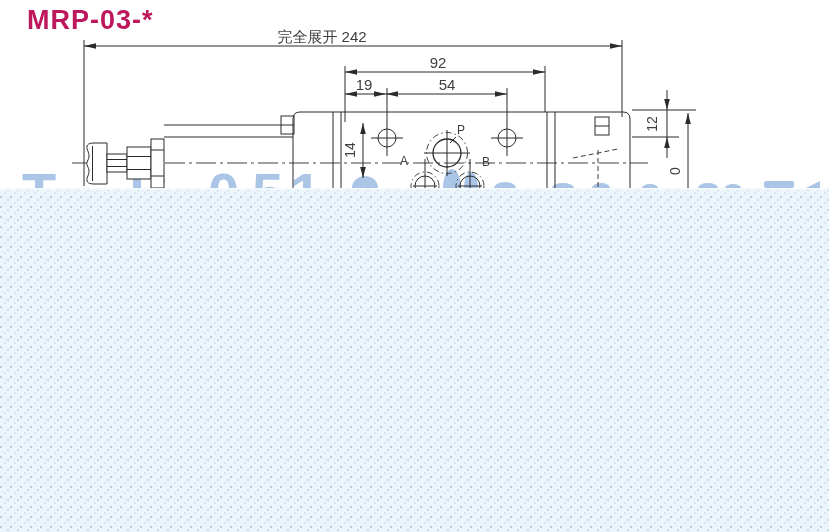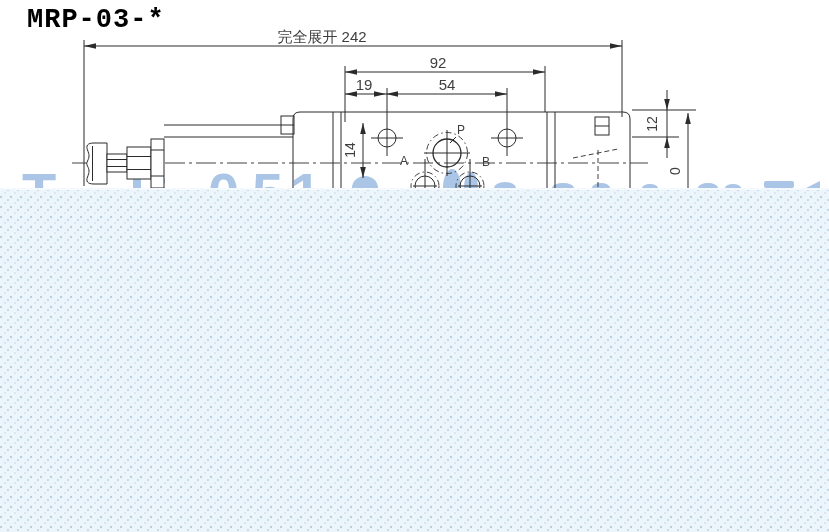--- a/index.html
+++ b/index.html
@@ -5,23 +5,23 @@
   html,body{margin:0;padding:0;}
   .canvas{
     position:relative;
     width:829px;height:532px;
     background:#ffffff;
     overflow:hidden;
     font-family:"Liberation Sans", sans-serif;
   }
   .title{
     position:absolute;left:27px;top:5px;
-    font-family:Liberation Mono, monospace;
+    font-family:Liberation Sans, sans-serif;
     font-weight:bold;font-size:27px;letter-spacing:1px;
-    color:#000000;
+    color:#be185d;
   }
   .band{
     position:absolute;left:0;top:188px;width:829px;height:344px;
     background-color:#ecf5fb;
     background-image:
       radial-gradient(circle,#b9cfde 1px,transparent 1.6px),
       radial-gradient(circle,#c8dbe8 1px,transparent 1.6px),
       radial-gradient(circle,#d8e7f0 0.9px,transparent 1.5px);
     background-size:10px 10px,10px 10px,10px 10px;
     background-position:6px 2px,3px 5px,0px 8px;

